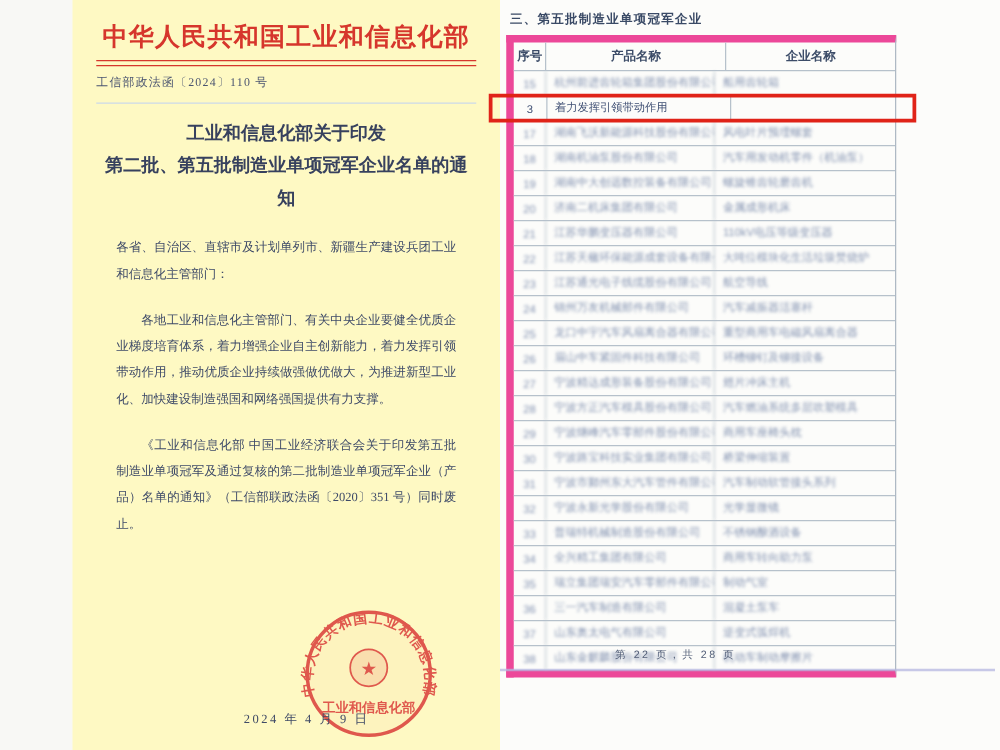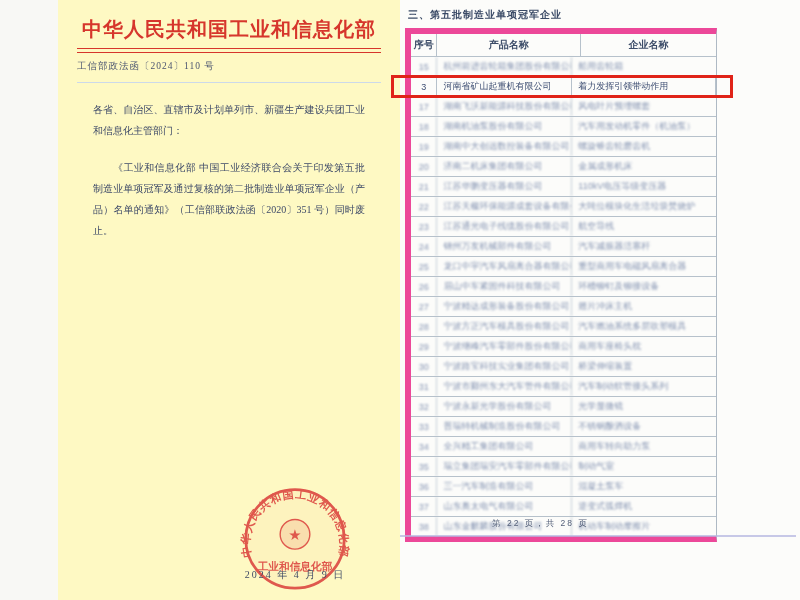--- a/index.html
+++ b/index.html
@@ -23,21 +23,21 @@
     border-top:1.5px solid #d6362c;border-bottom:1.5px solid #d6362c;}
   .doc-no{margin-top:7px;text-align:left;font-size:9.5px;color:#4a5470;letter-spacing:1px;}
   .hairline{height:1px;background:#ccd9ea;margin-top:9px;}
   .doc-title{margin-top:11px;text-align:center;font-size:14.5px;font-weight:700;
     color:#37415e;line-height:26px;}
   .doc-body{margin-top:9px;font-size:10px;color:#3e4a68;line-height:21px;text-align:justify;}
   .doc-body p{margin:16px;}
   .doc-body p.indent{text-indent:2em;}
   
   .seal{position:absolute;left:176px;top:486px;width:122px;height:104px;opacity:.92;}
-  .doc-date{position:absolute;left:137px;top:568px;width:200px;text-align:center;
+  .doc-date{position:absolute;left:137px;top:568px;width:200px;text-align:left;
     font-size:10px;color:#3f4a66;letter-spacing:2px;}
   
   .panel{position:absolute;left:400px;top:0;width:400px;height:600px;background:#fcfcfa;}
   .panel-title{position:absolute;left:8px;top:8px;font-size:10px;font-weight:700;
     color:#3a4a66;letter-spacing:1px;}
   .champ-table{position:absolute;left:5px;top:28px;width:312px;
     border:6px solid #ec4899;border-right:1px solid #aeb9c4;box-sizing:border-box;}
   .trow{display:flex;position:relative;border-bottom:1px solid #b6c1cb;}
   .trow:last-child{border-bottom:none;}
   .tcell{box-sizing:border-box;border-right:1px solid #b6c1cb;overflow:hidden;
@@ -59,23 +59,26 @@
 </style>
 </head>
 <body>
 
 <section class="doc">
   <h1 class="doc-ministry">中华人民共和国工业和信息化部</h1>
   <div class="red-double-line"></div>
   <div class="doc-no">工信部政法函〔2024〕110 号</div>
   <div class="hairline"></div>
   <div class="doc-title" id="doc-title">
+      <div>工业和信息化部关于印发</div>
+      <div>第二批、第五批制造业单项冠军企业名单的通知</div>
     </div>
   <div class="doc-body" id="doc-body">
       <p>各省、自治区、直辖市及计划单列市、新疆生产建设兵团工业和信息化主管部门：</p>
+      <p class="indent">各地工业和信息化主管部门、有关中央企业要健全优质企业梯度培育体系，着力增强企业自主创新能力，着力发挥引领带动作用，推动优质企业持续做强做优做大，为推进新型工业化、加快建设制造强国和网络强国提供有力支撑。</p>
       <p class="indent">《工业和信息化部 中国工业经济联合会关于印发第五批制造业单项冠军及通过复核的第二批制造业单项冠军企业（产品）名单的通知》（工信部联政法函〔2020〕351 号）同时废止。</p>
     </div>
 
   <div class="seal">
     <svg width="122" height="104" viewBox="0 0 122 112">
       <defs>
         <path id="sealArc" d="M 14,76 A 49,49 0 1 1 108,76" fill="none"></path>
       </defs>
       <circle cx="61" cy="57" r="53" fill="rgba(221,75,67,0.04)" stroke="#dd4b43" stroke-width="3"></circle>
       <text font-size="12" fill="#dd4b43" font-weight="bold" letter-spacing="1">
@@ -99,21 +102,20 @@
         <div class="tcell c-product">产品名称</div>
         <div class="tcell c-company">企业名称</div>
       </div>
       <div class="trow tdata blurred">
         <div class="tcell c-no">15</div>
         <div class="tcell c-company">杭州前进齿轮箱集团股份有限公司</div>
         <div class="tcell c-product">船用齿轮箱</div>
       </div>
       <div class="trow tdata">
         <div class="tcell c-no">3</div>
-        <div class="tcell c-company">河南省矿山起重机有限公司</div>
         <div class="tcell c-product">着力发挥引领带动作用</div>
         <div class="redbox" style="border-color: rgb(224, 35, 24);"></div>
       </div>
       <div class="trow tdata blurred">
         <div class="tcell c-no">17</div>
         <div class="tcell c-company">湖南飞沃新能源科技股份有限公司</div>
         <div class="tcell c-product">风电叶片预埋螺套</div>
       </div>
       <div class="trow tdata blurred">
         <div class="tcell c-no">18</div>

